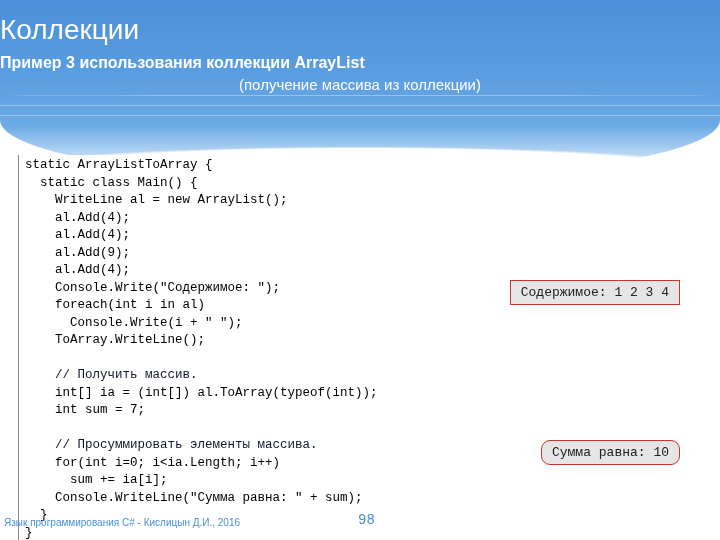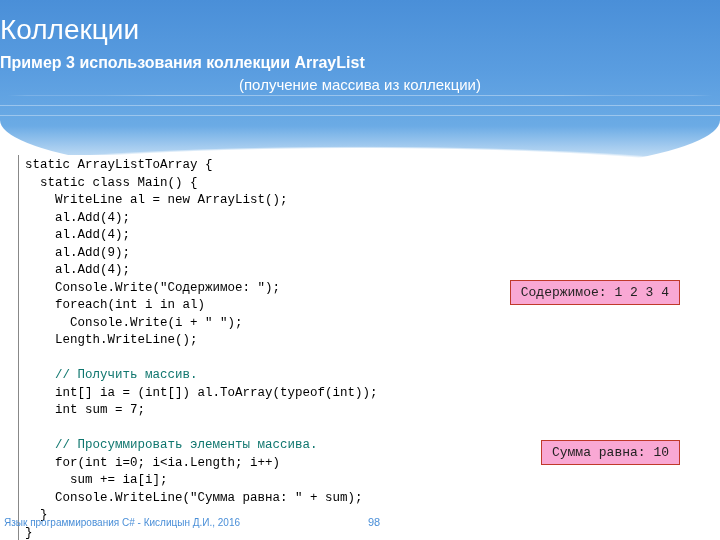--- a/index.html
+++ b/index.html
@@ -67,46 +67,47 @@
     width: 470px;
     background: #fff;
     border-left: 1px solid #888;
     font-family: Consolas, "Courier New", monospace;
     font-size: 12.5px;
     line-height: 1.4;
     color: #000;
     white-space: pre;
     padding: 2px 6px 2px 6px;
   }
-  .code-block .green { color: #0f766e; }
+  .code-block .green { color: #0f172a; }
   .output-box {
     position: absolute;
     right: 40px;
     border: 1.5px solid #c0392b;
-    background: #f9a8d4;
+    background: #e5e5e5;
     padding: 4px 10px;
     font-family: Consolas, "Courier New", monospace;
     font-size: 13px;
     color: #222;
   }
   .output1 { top: 280px; }
-  .output2 { top: 440px; }
+  .output2 { top: 440px; border-radius: 9px; }
   .footer {
     position: absolute;
     bottom: 12px;
     left: 4px;
     font-size: 10px;
     color: #4a8fd8;
   }
   .pagenum {
     position: absolute;
     bottom: 12px;
-    left: 368px;
-    font-size: 11px;
+    left: 358px;
+    font-size: 14px;
     color: #4a8fd8;
+    font-family: Liberation Mono, monospace;
   }
 </style>
 </head>
 <body>
 
 <div class="header-bg">
   <div class="curve-line" style="top:95px;border-radius:50%;"></div>
   <div class="curve-line" style="top:105px;"></div>
   <div class="curve-line" style="top:115px;"></div>
 </div>
@@ -118,21 +119,21 @@
 <div class="code-block"><span>static ArrayListToArray {</span>
 <span>  static class Main() {</span>
 <span>    WriteLine al = new ArrayList();</span>
 <span>    al.Add(4);</span>
 <span>    al.Add(4);</span>
 <span>    al.Add(9);</span>
 <span>    al.Add(4);</span>
 <span>    Console.Write("Содержимое: ");</span>
 <span>    foreach(int i in al)</span>
 <span>      Console.Write(i + " ");</span>
-<span>    Length.WriteLine();</span>
+<span>    ToArray.WriteLine();</span>
 <span></span>
 <span class="green">    // Получить массив.</span>
 <span>    int[] ia = (int[]) al.ToArray(typeof(int));</span>
 <span>    int sum = 7;</span>
 <span></span>
 <span class="green">    // Просуммировать элементы массива.</span>
 <span>    for(int i=0; i&lt;ia.Length; i++)</span>
 <span>      sum += ia[i];</span>
 <span>    Console.WriteLine("Сумма равна: " + sum);</span>
 <span>  }</span>

